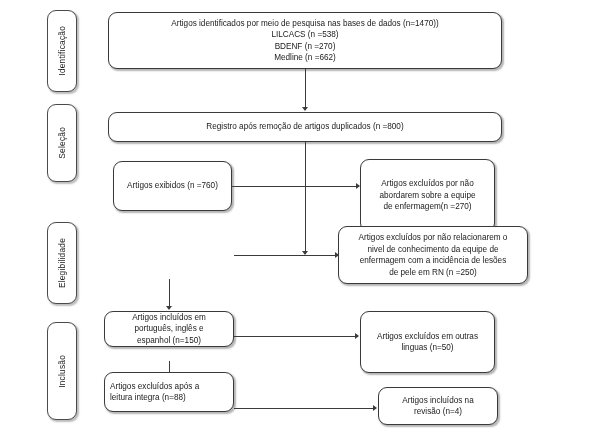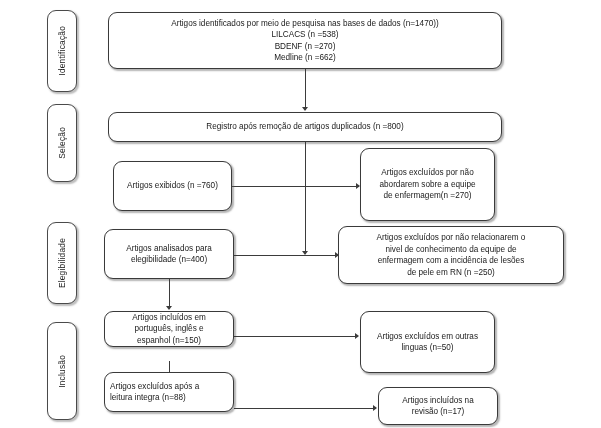--- a/index.html
+++ b/index.html
@@ -119,35 +119,31 @@
   <div class="conn h" style="left:232px; top:186px; width:127px;"></div>
   <div class="arrowhead right" style="left:356px; top:183px;"></div>
 
   <div class="conn v" style="left:305px; top:186px; height:68px;"></div>
   <div class="arrowhead down" style="left:302px; top:251px;"></div>
 
   <div class="node" style="left:113px; top:161px; width:119px; height:50px;">
     <span class="txt">Artigos exibidos (n =760)</span>
   </div>
 
-  <div class="node" style="left:360px; top:148px; width:135px; height:73px;">
+  <div class="node" style="left:360px; top:159px; width:135px; height:73px;">
     <span class="txt">Artigos excluídos por não
 abordarem sobre a equipe
 de enfermagem(n =270)</span>
   </div>
 
-  <div class="node" style="left:104px; top:229px; width:130px; height:50px;">
-    <span class="txt">Artigos analisados para
-elegibilidade (n=400)</span>
-  </div>
 
   <div class="conn h" style="left:234px; top:255px; width:104px;"></div>
   <div class="arrowhead right" style="left:335px; top:252px;"></div>
 
-  <div class="node" style="left:338px; top:226px; width:226px; height:58px;">
+  <div class="node" style="left:338px; top:226px; width:190px; height:58px;">
     <span class="txt">Artigos excluídos por não relacionarem o
 nivel de conhecimento da equipe de
 enfermagem com a incidência de lesões
 de pele em RN (n =250)</span>
   </div>
 
   <div class="conn v" style="left:169px; top:279px; height:30px;"></div>
   <div class="arrowhead down" style="left:166px; top:306px;"></div>
 
   <div class="node" style="left:104px; top:311px; width:130px; height:36px;justify-content:flex-end;">
@@ -170,16 +166,16 @@
   <div class="node align-left" style="left:104px; top:372px; width:130px; height:40px;">
     <span class="txt">Artigos excluídos após a
 leitura integra (n=88)</span>
   </div>
 
   <div class="conn h" style="left:234px; top:408px; width:142px;"></div>
   <div class="arrowhead right" style="left:373px; top:405px;"></div>
 
   <div class="node" style="left:378px; top:387px; width:120px; height:38px;">
     <span class="txt">Artigos incluídos na
-revisão (n=17)</span>
+revisão (n=4)</span>
   </div>
 
 </div>
 
 </body></html>

